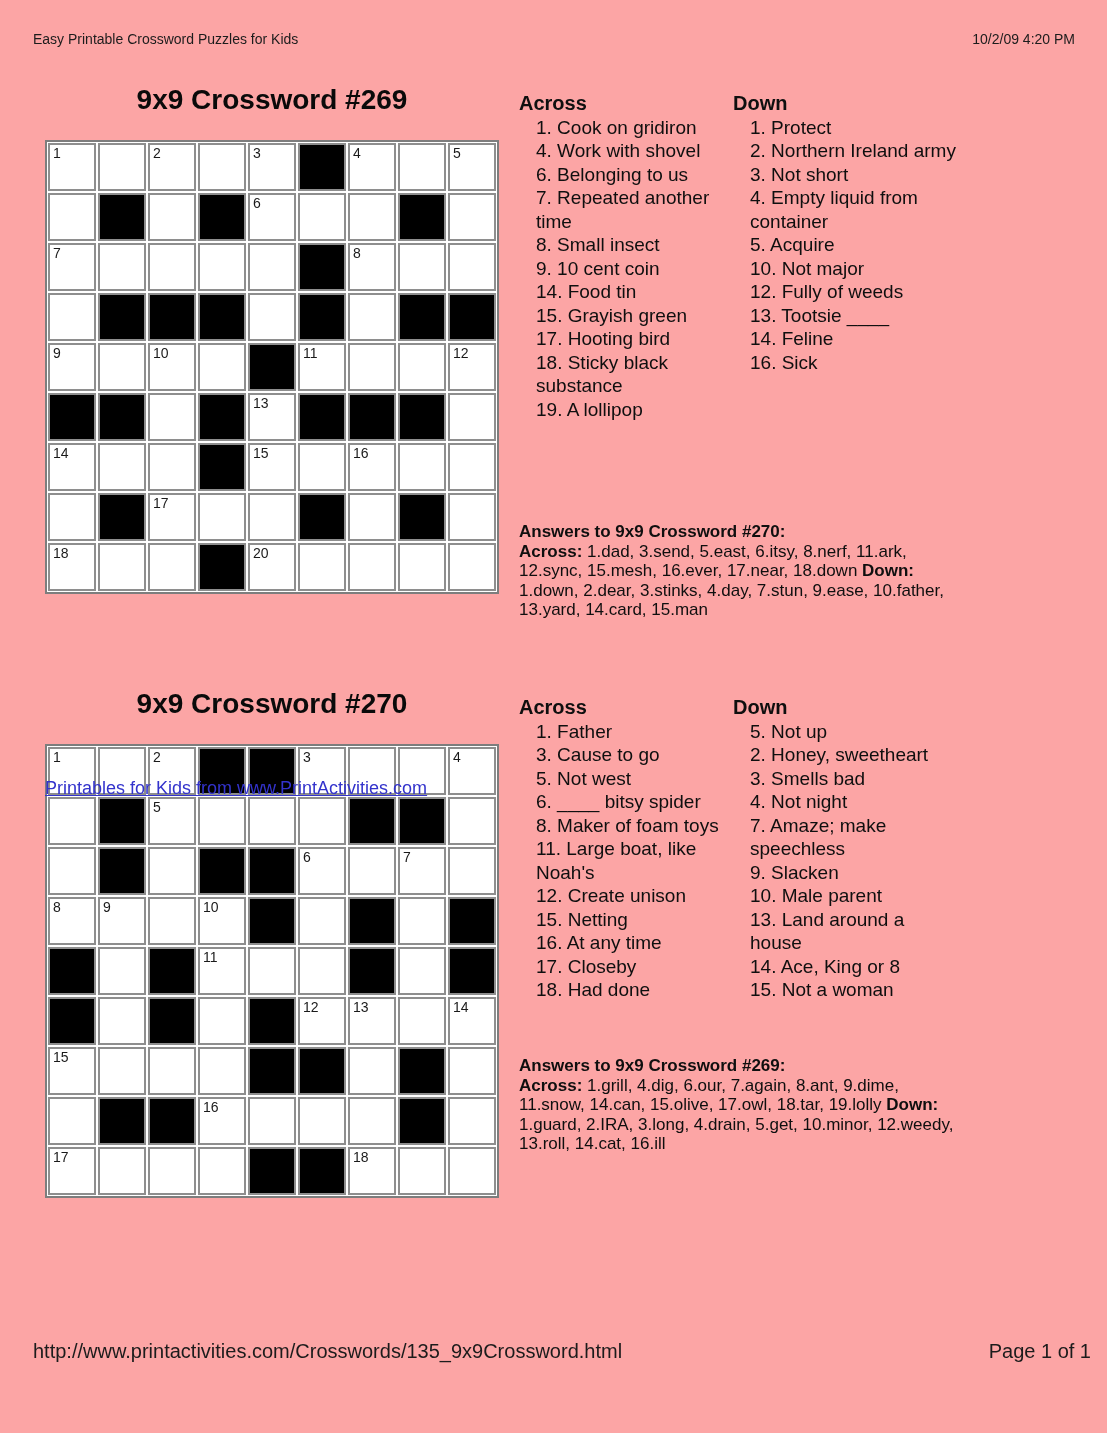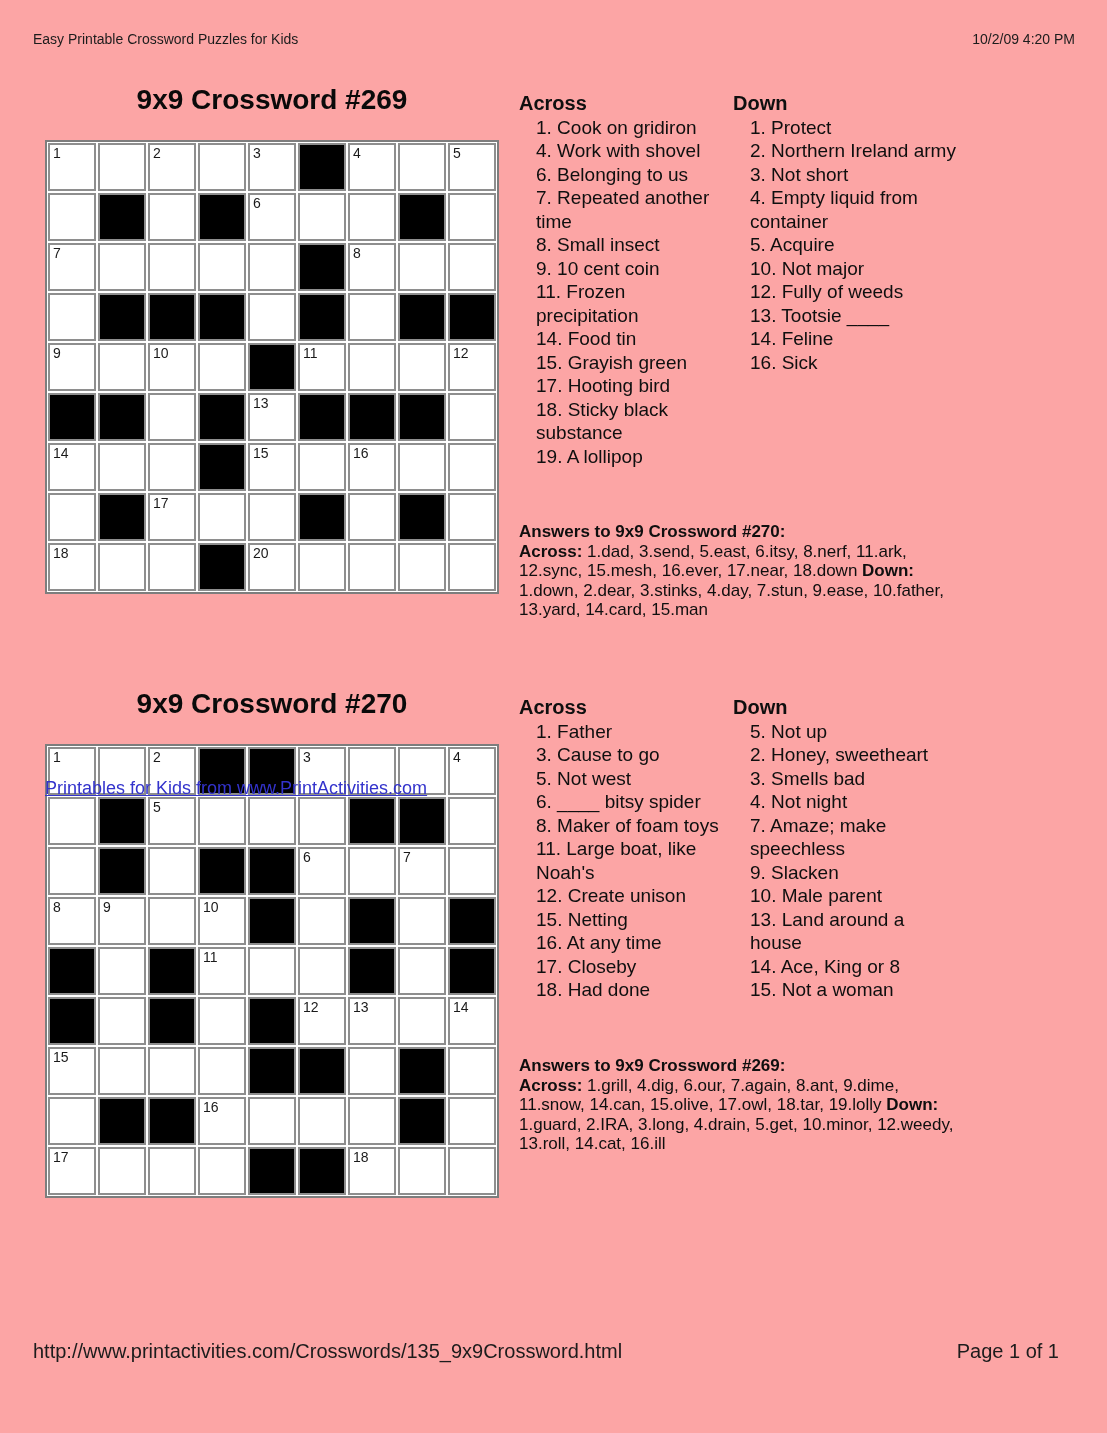--- a/index.html
+++ b/index.html
@@ -3,21 +3,21 @@
 <meta charset="utf-8">
 <style>
   html,body{margin:0;padding:0;background:#fff;}
   .page{position:relative;width:1107px;height:1433px;background:#fca5a5;overflow:hidden;
         font-family:"Liberation Sans",sans-serif;color:#000;}
   .hdr{position:absolute;top:31px;font-size:14px;color:#1c1c1c;}
   .hdr-left{left:33px;}
   .hdr-right{right:32px;text-align:right;}
   .ftr{position:absolute;top:1340px;font-size:20px;color:#1c1c1c;}
   .ftr-left{left:33px;}
-  .ftr-right{right:48px;}
+  .ftr-right{right:16px;}
 
   .title{position:absolute;left:45px;width:454px;margin:0;text-align:center;
          font-size:28px;font-weight:bold;color:#0a0a0a;}
   .t1{top:84px;}
   .t2{top:688px;}
 
   .grid{position:absolute;display:grid;grid-template-columns:repeat(9,48px);grid-auto-rows:48px;
         gap:2px;padding:1px;border:2px solid #7d7d7d;background:#ffffff;width:max-content;}
   .g1{left:45px;top:140px;}
   .g2{left:45px;top:744px;}
@@ -176,22 +176,20 @@
     <div class="clues c1a">
       <div class="clue-head">Across</div>
       <div>
           <div class="clue">1. Cook on gridiron</div>
           <div class="clue">4. Work with shovel</div>
           <div class="clue">6. Belonging to us</div>
           <div class="clue">7. Repeated another
 time</div>
           <div class="clue">8. Small insect</div>
           <div class="clue">9. 10 cent coin</div>
-          <div class="clue">11. Frozen
-precipitation</div>
           <div class="clue">14. Food tin</div>
           <div class="clue">15. Grayish green</div>
           <div class="clue">17. Hooting bird</div>
           <div class="clue">18. Sticky black
 substance</div>
           <div class="clue">19. A lollipop</div>
         </div>
     </div>
     <div class="clues c1d">
       <div class="clue-head">Down</div>

